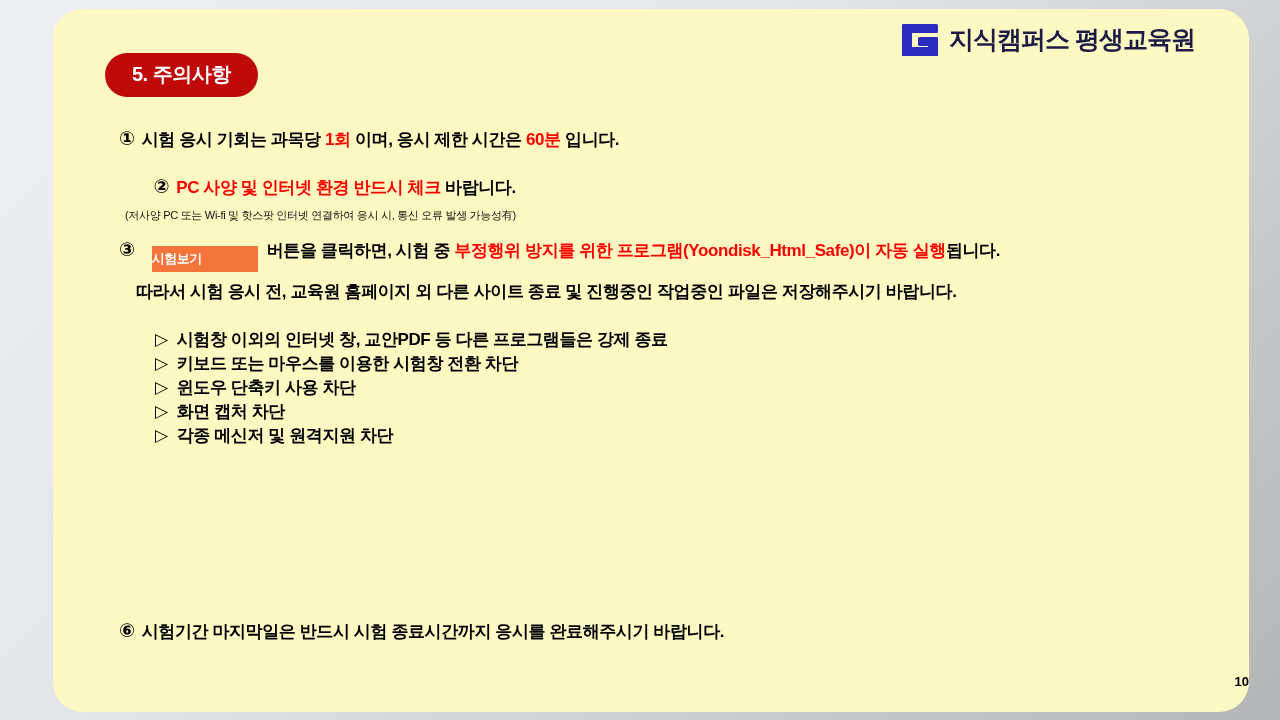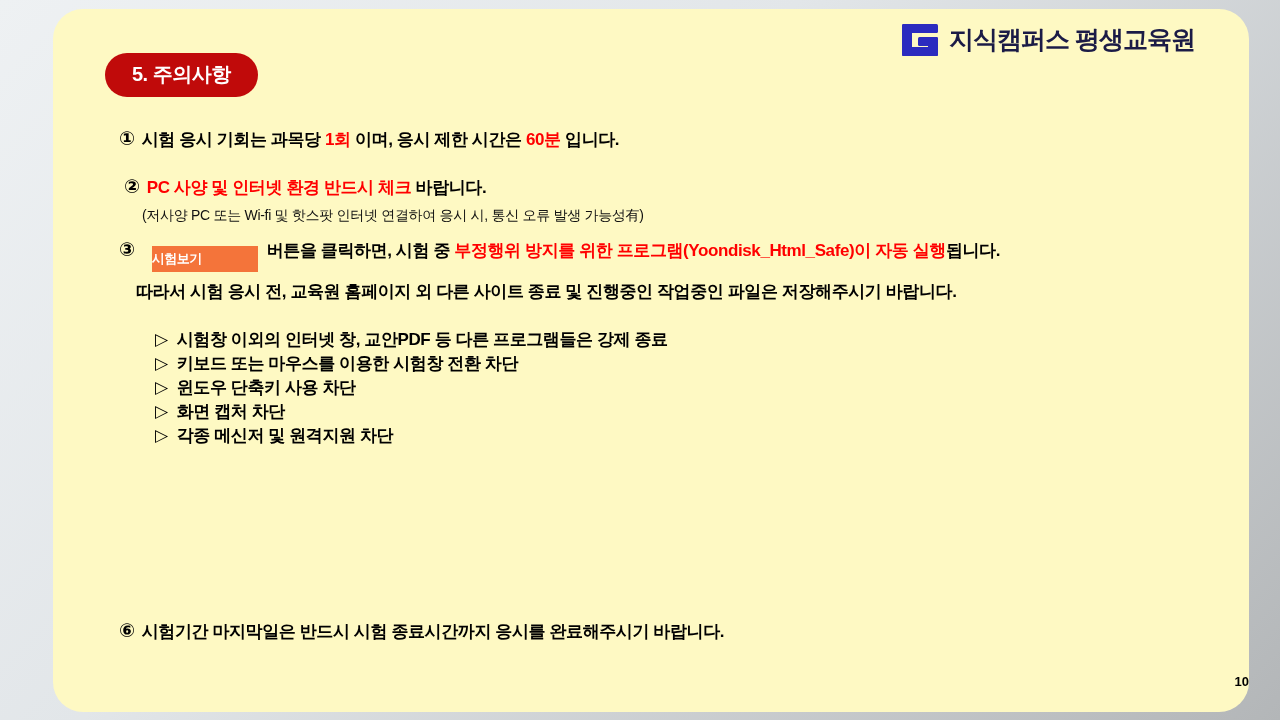--- a/index.html
+++ b/index.html
@@ -25,23 +25,23 @@
   }
   
   .item {
     position: absolute; color: #000000;
     font-size: 17px; font-weight: bold; letter-spacing: -0.4px;
     line-height: 24px; white-space: nowrap;
   }
   .num { font-size: 19px; margin-right: 7px; }
   .red { color: #ff0000; }
   #i1 { left: 66px; top: 118px; }
-  #i2 { left: 71px; top: 166px; }
+  #i2 { left: 54px; top: 166px; text-align: right; }
   .note {
-    font-weight: normal; font-size: 14px; letter-spacing: -0.3px;
+    font-weight: normal; font-size: 11px; letter-spacing: -0.3px;
     color: #111111; margin: 3px 0 0 18px;
   }
   #i3 { left: 66px; top: 229px; }
   .exam-btn {
     display: inline-block; box-sizing: border-box;
     width: 106px; height: 26px; line-height: 26px; text-align: left;
     background: #f4743a; color: #ffffff; border: none;
     font-family: inherit; font-size: 13px; font-weight: bold; letter-spacing: -0.5px;
     margin: 0 9px 0 10px; vertical-align: -7px; padding: 0; cursor: pointer;
   }

